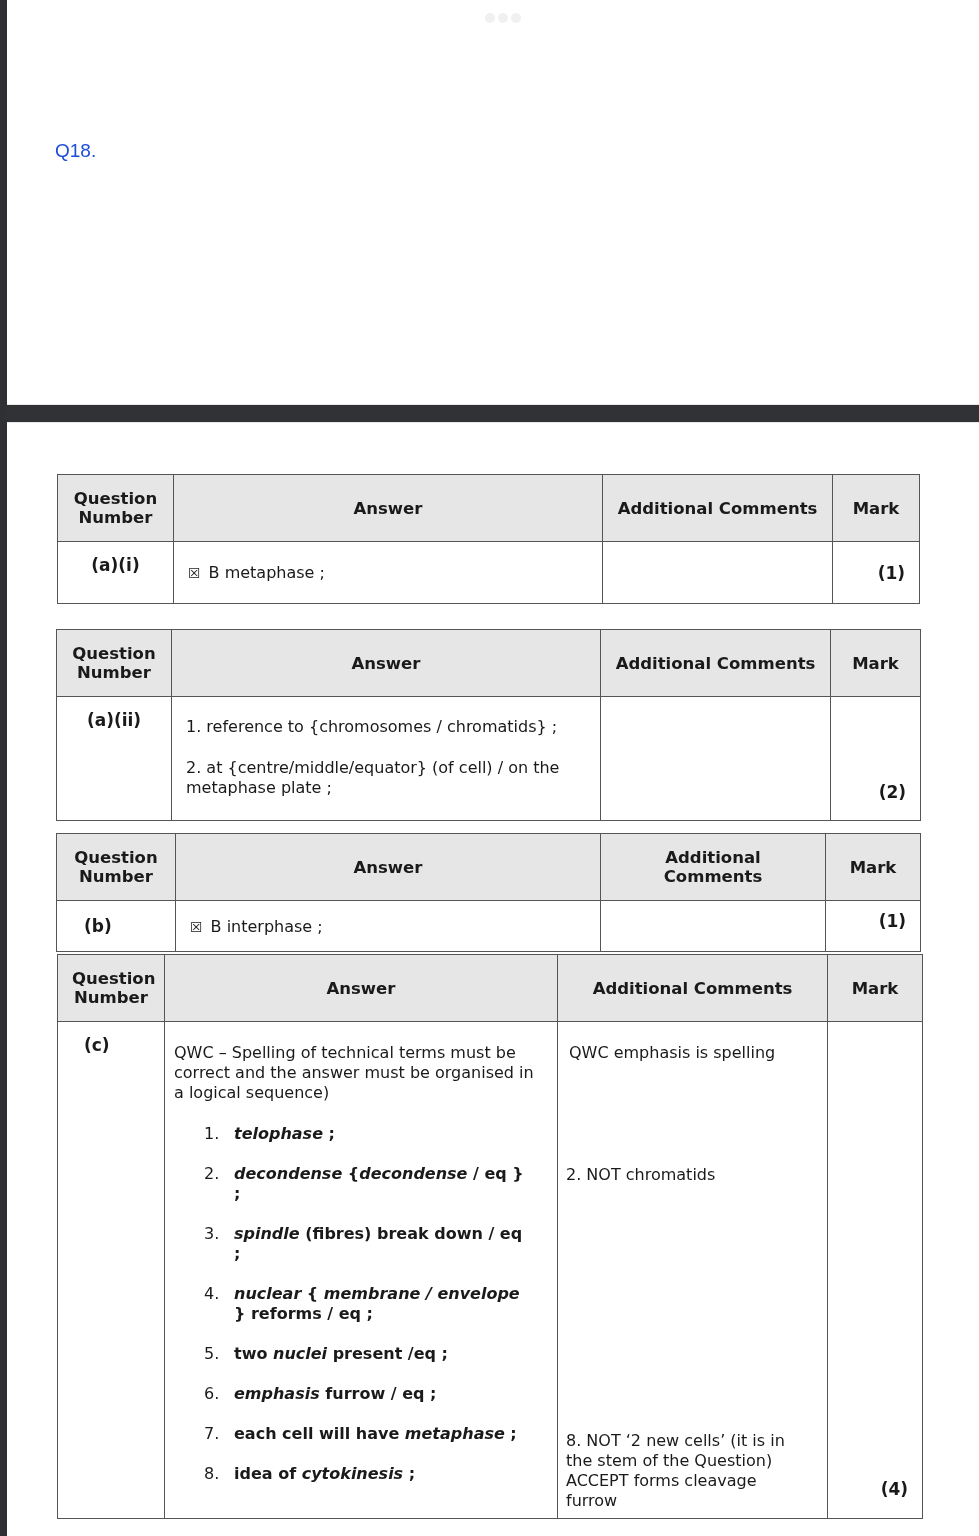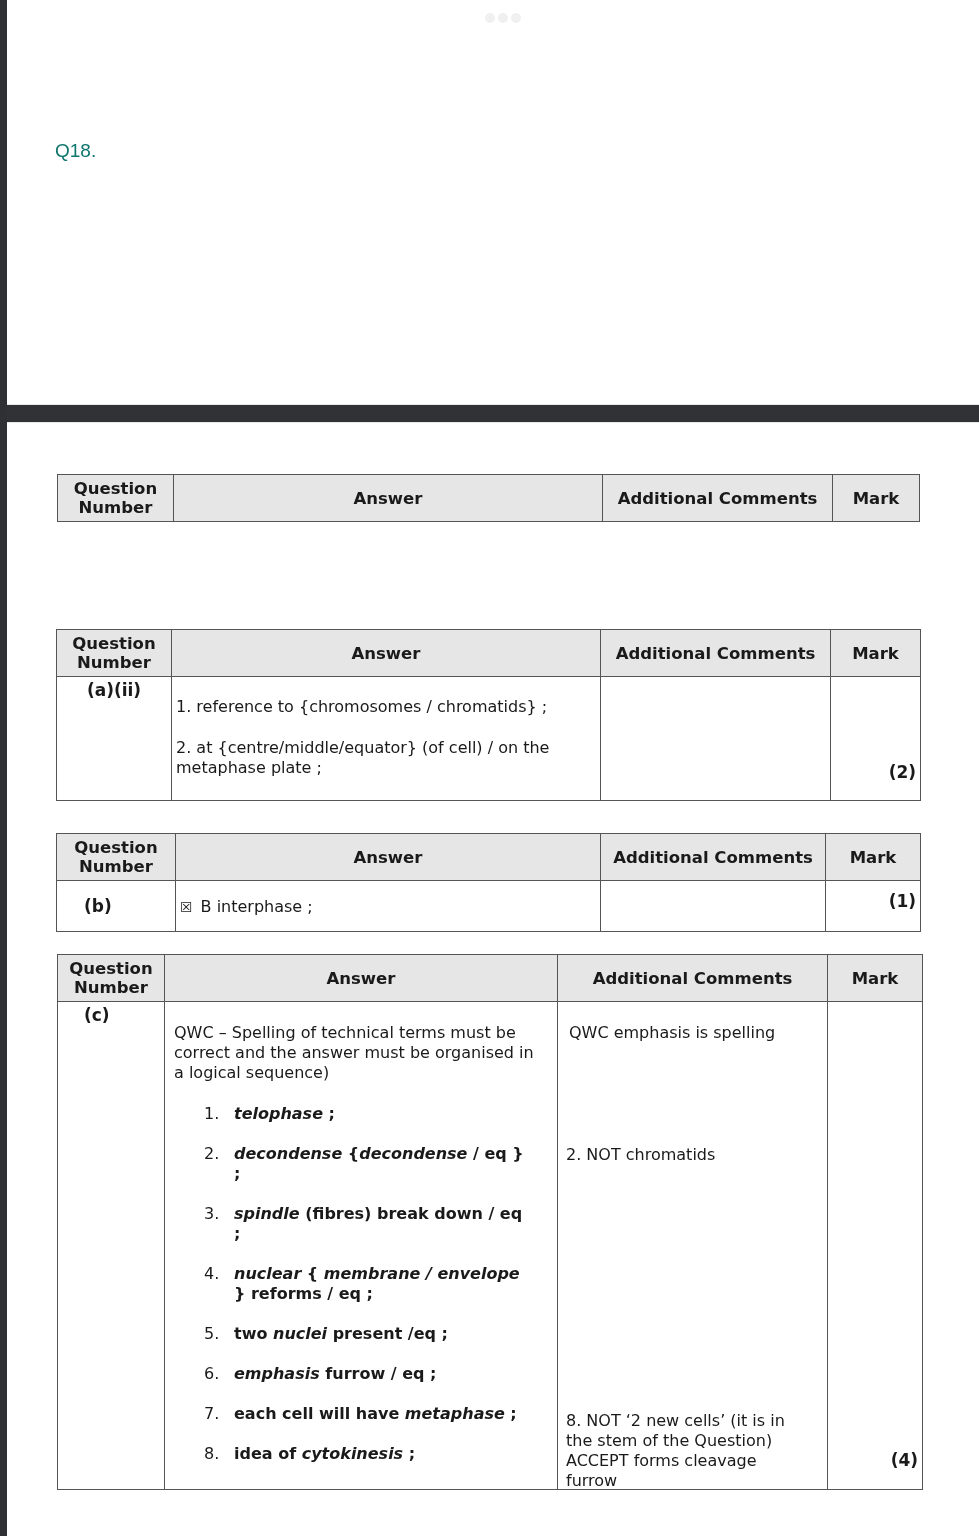--- a/index.html
+++ b/index.html
@@ -20,28 +20,28 @@
   }
   .more-dots {
     position: absolute; left: 485px; top: 13px; height: 12px;
     display: flex; gap: 3px; cursor: pointer;
   }
   .more-dots span {
     width: 10px; height: 10px; border-radius: 50%; background: #f0f0f0;
   }
   .q-label {
     position: absolute; left: 55px; top: 140px;
-    font-family: "Liberation Sans", sans-serif; font-size: 19px; color: #0f766e;
+    font-family: "Liberation Sans", sans-serif; font-size: 19px; color: #1d4ed8;
   }
   table.ms {
     position: absolute; border-collapse: collapse; table-layout: fixed;
     font-size: 16px;
   }
   table.ms td, table.ms th {
-    border: 1.5px solid #555; padding: 4px; vertical-align: top;
+    border: 1.5px solid #555; padding: 14px; vertical-align: top;
   }
   table.ms th {
     background: #e6e6e6; font-weight: bold; font-size: 16.5px;
     vertical-align: middle; text-align: center;
     font-family: "DejaVu Sans", sans-serif;
   }
   th.qn { line-height: 19px; }
   td.qcell { text-align: center; font-weight: bold; font-size: 17px; padding-top: 0; line-height: 18px; }
   td.mark { text-align: right; font-weight: bold; font-size: 17px; padding-right: 10px; }
   .ans { padding-left: 9px; }
@@ -74,20 +74,28 @@
       <col style="width:429px">
       <col style="width:230px">
       <col style="width:87px">
     </colgroup>
   <tbody>
       <tr style="height:41px">
     <th class="qn"><span>Question</span><br><span>Number</span></th>
     <th>Answer</th>
     <th>Additional Comments</th>
     <th>Mark</th>
+  </tr>
+  <tr style="height:62px">
+    <td class="qcell">(a)(i)</td>
+    <td class="ans" style="padding-top:21px;">
+      <span class="box-icon">☒</span><span>B metaphase ;</span>
+    </td>
+    <td></td>
+    <td class="mark" style="padding-top:21px;">(1)</td>
   </tr>
 </tbody>
   </table>
 
 <table class="ms" style="left:56px; top:629px; width:864px;">
   <colgroup>
       <col style="width:115px">
       <col style="width:429px">
       <col style="width:230px">
       <col style="width:90px">

